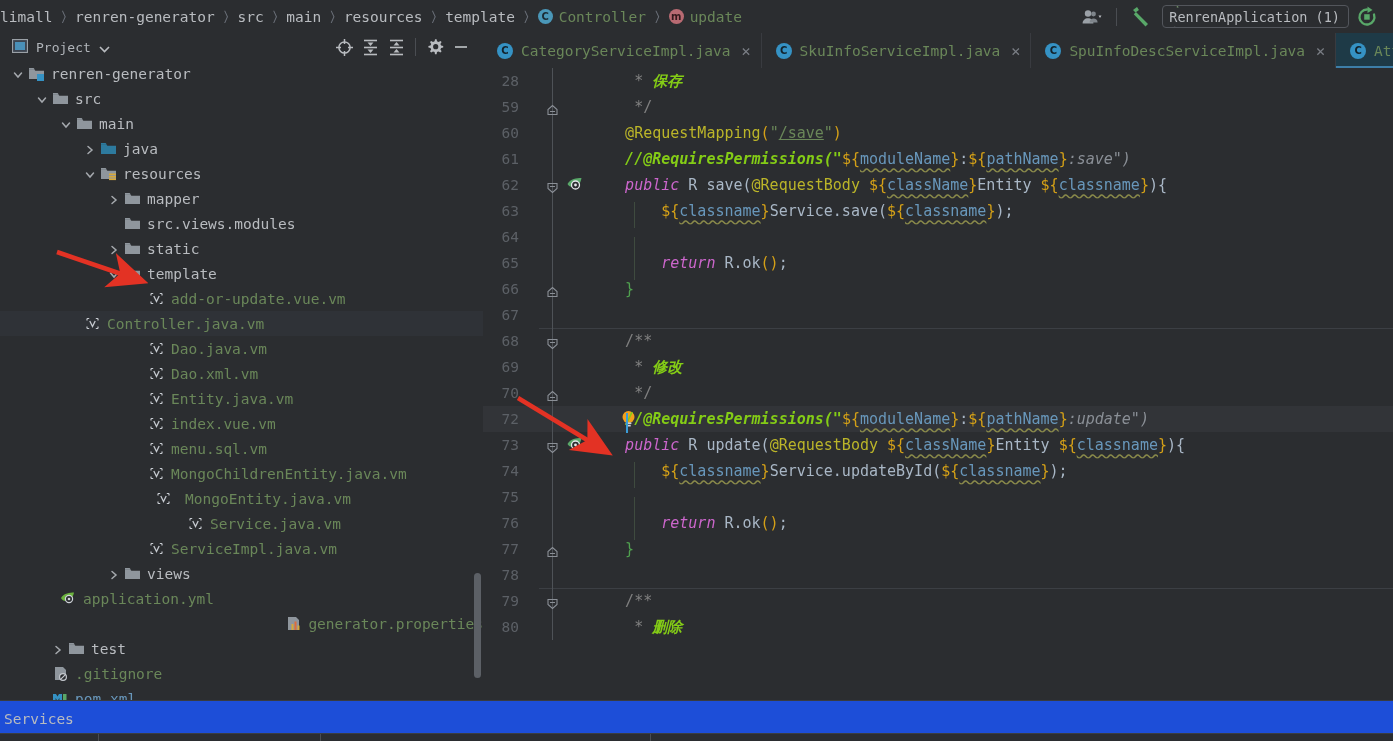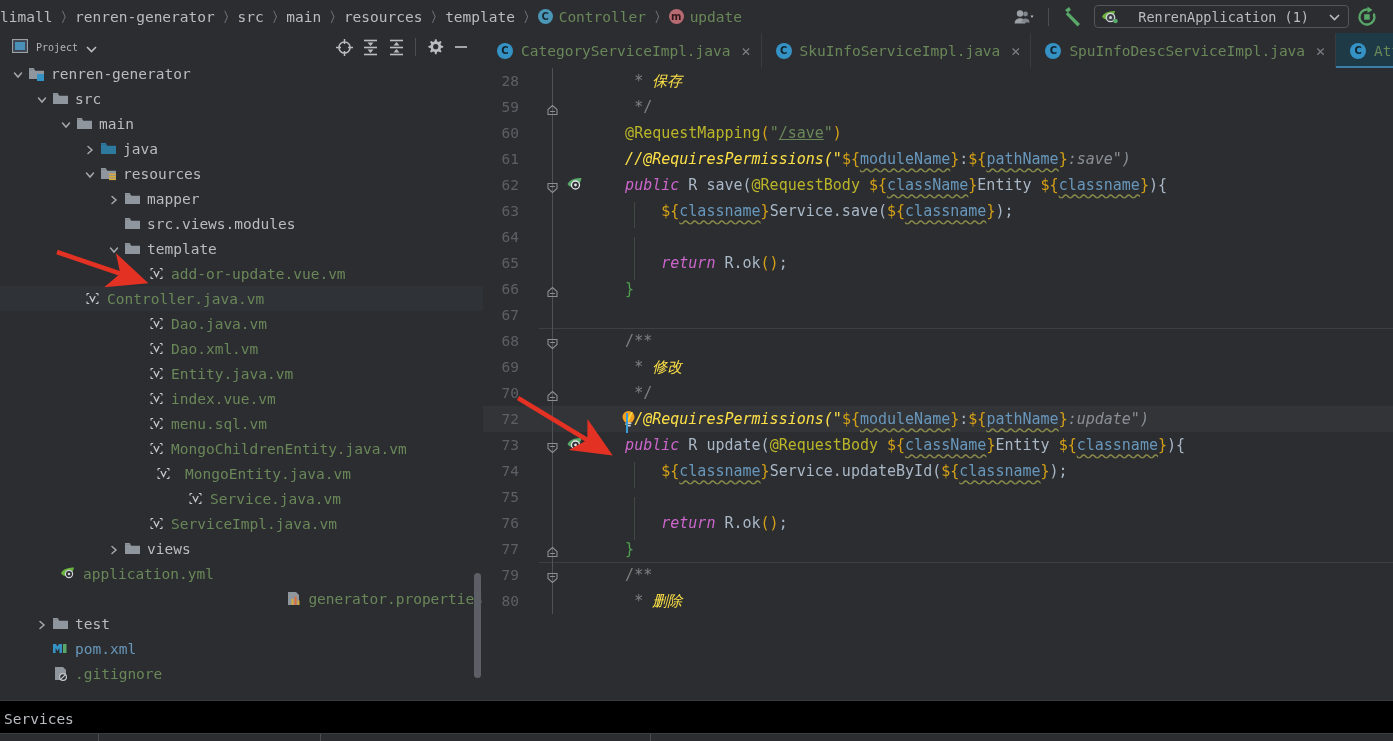--- a/index.html
+++ b/index.html
@@ -36,36 +36,36 @@
   #topright {
     position: absolute; right: 8px; top: 0; height: 33px;
     display: flex; align-items: center; gap: 0px;
   }
   .tr-btn {
     height: 33px; display: flex; align-items: center; justify-content: center;
     padding: 0 7px;
   }
   .vsep { width:1px; height:18px; background:#4a4d52; margin:0 5px; }
   #runcfg {
-    display: flex; align-items: center; gap: 20px;
+    display: flex; gap: 1px;
     border: 1px solid #53565c; border-radius: 4px;
-    height: 23px; padding: 0 8px 0 6px; margin-left: 4px;
+    height: 23px; padding: 0 8px 0 6px; margin-left: 4px; flex-direction: column;
   }
   #runcfg .rc-label { color: #b9bcc0; font-size: 13.5px; white-space: nowrap; }
 
   
   #projpanel {
     position: absolute; left: 0; top: 33px; width: 483px; height: 667px;
     background: #2b2d30;
   }
   #proj-header {
     height: 28px; display: flex; align-items: center;
     padding: 0 10px 0 12px; gap: 8px;
   }
-  #proj-title { color: #b0b4b9; font-size: 10px; }
+  #proj-title { color: #b0b4b9; font-size: 13px; }
   #proj-tools { margin-left: auto; display: flex; align-items: center; gap: 2px; }
   .ptool { width: 24px; height: 24px; display:flex; align-items:center; justify-content:center; }
 
   #tree {
     position: absolute; top: 28px; left: 0; right: 0; bottom: 0;
     overflow: hidden;
   }
   .trow {
     height: 25px; display: flex; align-items: center;
     font-size: 14.5px; color: #b9bcc0; white-space: nowrap;
@@ -123,21 +123,21 @@
   .cline.hl { background: #323438; }
   .lnum {
     width: 46px; flex: none; text-align: right; padding-right: 10px;
     color: #5c6066; font-size: 14.5px;
   }
   .gutter {
     width: 56px; flex: none; height: 26px; position: relative;
   }
   .ctext { flex: 1; color: #a9b7c6; padding-left: 4px; position: relative; }
   .kwv     { color: #cc66cc; font-style: italic; }
-  .cmt     { color: #fde047; font-style: italic; }
+  .cmt     { color: #84cc16; font-style: italic; font-weight: bold; }
   .cmtb    { color: #808080; }
   .str     { color: #6a8759; }
   .strl    { color: #6a8759; text-decoration: underline; }
   .anno    { color: #bbb529; }
   .plain   { color: #a9b7c6; }
   .brace   { color: #d4a017; }
   .vel     { color: #6897bb; text-decoration: underline wavy #8a8a4a; text-underline-offset: 3px; }
   .paren   { color: #d4a017; }
   .gbrace  { color: #50a14f; }
   .vstr    { color: #8a8f96; font-style: italic; }
@@ -170,21 +170,21 @@
   .methsep {
     position: absolute; left: 56px; right: 0; top: 0; height: 1px; background: #3c3f44;
   }
 
   
   #overlay { position: absolute; left:0; top:0; width:1393px; height:741px; pointer-events:none; }
 
   
   #bottombar {
     position: absolute; left: 0; bottom: 0; width: 1393px; height: 41px;
-    background: #000000; border-top: 1px solid #393b40; margin-top: 23px;
+    background: #1d4ed8; border-top: 1px solid #393b40; margin-top: 23px;
   }
   #services-label {
     position: absolute; left: 4px; top: 10px;
     color: #b9bcc0; font-size: 14.5px;
   }
   #bottom-strip {
     position: absolute; left:0; bottom:0; width:1393px; height:8px;
     background:#2b2d30; border-top:1px solid #3a3d42;
   }
   #bottom-strip .bcell { position:absolute; top:0; width:1px; height:8px; background:#4a4d52; }
@@ -411,20 +411,32 @@
         <span class="ticon">
           <svg width="17" height="15" viewBox="0 0 17 15">
             <path d="M1 3.2 L6 3.2 L7.4 4.8 L16 4.8 L16 13 L1 13 Z" fill="#8f969d"></path>
             <path d="M1 2 L5.6 2 L6.9 3.6 L1 3.6 Z" fill="#8f969d"></path>
           </svg>
         </span>
         <span class="tlabel">src.views.modules</span>
       </div>
       <div class="trow" style="padding-left: 108px;">
         <span class="arrow"><svg width="12" height="12" viewBox="0 0 12 12">
+            <path d="M4 2.5 L8 6 L4 9.5" stroke="#a5a9ae" stroke-width="1.5" fill="none" stroke-linecap="round"></path>
+          </svg></span>
+        <span class="ticon">
+          <svg width="17" height="15" viewBox="0 0 17 15">
+            <path d="M1 3.2 L6 3.2 L7.4 4.8 L16 4.8 L16 13 L1 13 Z" fill="#8f969d"></path>
+            <path d="M1 2 L5.6 2 L6.9 3.6 L1 3.6 Z" fill="#8f969d"></path>
+          </svg>
+        </span>
+        <span class="tlabel">static</span>
+      </div>
+      <div class="trow" style="padding-left: 108px;">
+        <span class="arrow"><svg width="12" height="12" viewBox="0 0 12 12">
             <path d="M2.5 4 L6 8 L9.5 4" stroke="#a5a9ae" stroke-width="1.5" fill="none" stroke-linecap="round"></path>
           </svg></span>
         <span class="ticon">
           <svg width="17" height="15" viewBox="0 0 17 15">
             <path d="M1 3.2 L6 3.2 L7.4 4.8 L16 4.8 L16 13 L1 13 Z" fill="#8f969d"></path>
             <path d="M1 2 L5.6 2 L6.9 3.6 L1 3.6 Z" fill="#8f969d"></path>
           </svg>
         </span>
         <span class="tlabel">template</span>
       </div>
@@ -599,52 +611,52 @@
         <span class="ticon">
           <svg width="17" height="15" viewBox="0 0 17 15">
             <path d="M3 1 L11 1 L14 4 L14 14 L3 14 Z" fill="#8f969d"></path>
             <rect x="6.5" y="8" width="2" height="6" fill="#d8a93a"></rect>
             <rect x="9.5" y="5.5" width="2" height="8.5" fill="#e06c3b"></rect>
             <rect x="12.5" y="9.5" width="2" height="4.5" fill="#d8a93a"></rect>
           </svg>
         </span>
         <span class="tlabel green">generator.properties</span>
       </div>
-      <div class="trow" style="padding-left: 36px;">
+      <div class="trow" style="padding-left: 52px;">
         <span class="arrow"><svg width="12" height="12" viewBox="0 0 12 12">
             <path d="M4 2.5 L8 6 L4 9.5" stroke="#a5a9ae" stroke-width="1.5" fill="none" stroke-linecap="round"></path>
           </svg></span>
         <span class="ticon">
           <svg width="17" height="15" viewBox="0 0 17 15">
             <path d="M1 3.2 L6 3.2 L7.4 4.8 L16 4.8 L16 13 L1 13 Z" fill="#8f969d"></path>
             <path d="M1 2 L5.6 2 L6.9 3.6 L1 3.6 Z" fill="#8f969d"></path>
           </svg>
         </span>
         <span class="tlabel">test</span>
-      </div>
-      <div class="trow" style="padding-left: 36px;">
-        <span class="arrow hidden"></span>
-        <span class="ticon">
-          <svg width="17" height="15" viewBox="0 0 17 15">
-            <path d="M1 3 L4 3 L5.5 5.5 L7 3 L10 3 L10 12 L7.4 12 L7.4 7 L5.5 10 L3.6 7 L3.6 12 L1 12 Z" fill="#3592c4"></path>
-            <path d="M11 3 L14.5 3 L14.5 12 L11 12 Z" fill="#59a869"></path>
-          </svg>
-        </span>
-        <span class="tlabel blue">pom.xml</span>
       </div>
       <div class="trow" style="padding-left: 36px;">
         <span class="arrow hidden"></span>
         <span class="ticon">
           <svg width="17" height="15" viewBox="0 0 17 15">
             <path d="M3 1 L11 1 L14 4 L14 14 L3 14 Z" fill="#8f969d"></path>
             <circle cx="11" cy="11" r="3.4" fill="#2b2d30" stroke="#c6cad0" stroke-width="1.2"></circle>
             <line x1="8.8" y1="13.2" x2="13.2" y2="8.8" stroke="#c6cad0" stroke-width="1.2"></line>
           </svg>
         </span>
         <span class="tlabel green">.gitignore</span>
+      </div>
+      <div class="trow" style="padding-left: 36px;">
+        <span class="arrow hidden"></span>
+        <span class="ticon">
+          <svg width="17" height="15" viewBox="0 0 17 15">
+            <path d="M1 3 L4 3 L5.5 5.5 L7 3 L10 3 L10 12 L7.4 12 L7.4 7 L5.5 10 L3.6 7 L3.6 12 L1 12 Z" fill="#3592c4"></path>
+            <path d="M11 3 L14.5 3 L14.5 12 L11 12 Z" fill="#59a869"></path>
+          </svg>
+        </span>
+        <span class="tlabel blue">pom.xml</span>
       </div>
     </div>
   <div id="tree-scroll"></div>
 </div>
 
 <div id="editor">
   <div id="tabs">
       <div class="tab">
         <span class="tabicon">C</span>
         <span>CategoryServiceImpl.java</span>
@@ -711,20 +723,21 @@
               <circle cx="8.5" cy="8" r="4" fill="#2b2d30" stroke="#e4e7ea" stroke-width="1.3"></circle>
               <circle cx="8.5" cy="8" r="1.4" fill="#e4e7ea"></circle>
             </svg></div></span><span class="ctext"><span><span class="kwv">    public </span><span class="plain">R update(</span><span class="anno">@RequestBody </span><span class="brace">${</span><span class="vel">className</span><span class="brace">}</span><span class="plain">Entity </span><span class="brace">${</span><span class="vel">classname</span><span class="brace">}</span><span class="plain">){</span></span></span></div>
       <div class="cline"><span class="lnum">74</span><span class="gutter"><div class="foldline"></div></span><span class="ctext"><span class="indentline"></span><span><span class="plain">        </span><span class="brace">${</span><span class="vel">classname</span><span class="brace">}</span><span class="plain">Service.updateById(</span><span class="brace">${</span><span class="vel">classname</span><span class="brace">}</span><span class="plain">);</span></span></span></div>
       <div class="cline"><span class="lnum">75</span><span class="gutter"><div class="foldline"></div></span><span class="ctext"><span class="indentline"></span><span></span></span></div>
       <div class="cline"><span class="lnum">76</span><span class="gutter"><div class="foldline"></div></span><span class="ctext"><span class="indentline"></span><span><span class="kwv">        return </span><span class="plain">R.ok</span><span class="paren">()</span><span class="plain">;</span></span></span></div>
       <div class="cline"><span class="lnum">77</span><span class="gutter"><div class="foldline"></div><div class="fold"><svg width="11" height="11" viewBox="0 0 11 11">
               <path d="M1 10 L10 10 L10 5 L5.5 1 L1 5 Z" fill="none" stroke="#8a8f96" stroke-width="1.1"></path>
               <line x1="3" y1="7" x2="8" y2="7" stroke="#8a8f96" stroke-width="1.1"></line>
             </svg></div></span><span class="ctext"><span><span class="gbrace">    }</span></span></span></div>
+      <div class="cline"><span class="lnum">78</span><span class="gutter"><div class="foldline"></div></span><span class="ctext"><span></span></span></div>
       <div class="cline"><div class="methsep"></div><span class="lnum">79</span><span class="gutter"><div class="foldline"></div><div class="fold"><svg width="11" height="11" viewBox="0 0 11 11">
               <path d="M1 1 L10 1 L10 6 L5.5 10 L1 6 Z" fill="none" stroke="#8a8f96" stroke-width="1.1"></path>
               <line x1="3" y1="4" x2="8" y2="4" stroke="#8a8f96" stroke-width="1.1"></line>
             </svg></div></span><span class="ctext"><span><span class="cmtb">    /**</span></span></span></div>
       <div class="cline"><span class="lnum">80</span><span class="gutter"><div class="foldline"></div></span><span class="ctext"><span><span class="cmtb">     * </span><span class="cmt">删除</span></span></span></div>
     </div>
 </div>
 
 <svg id="overlay">
   <defs>

